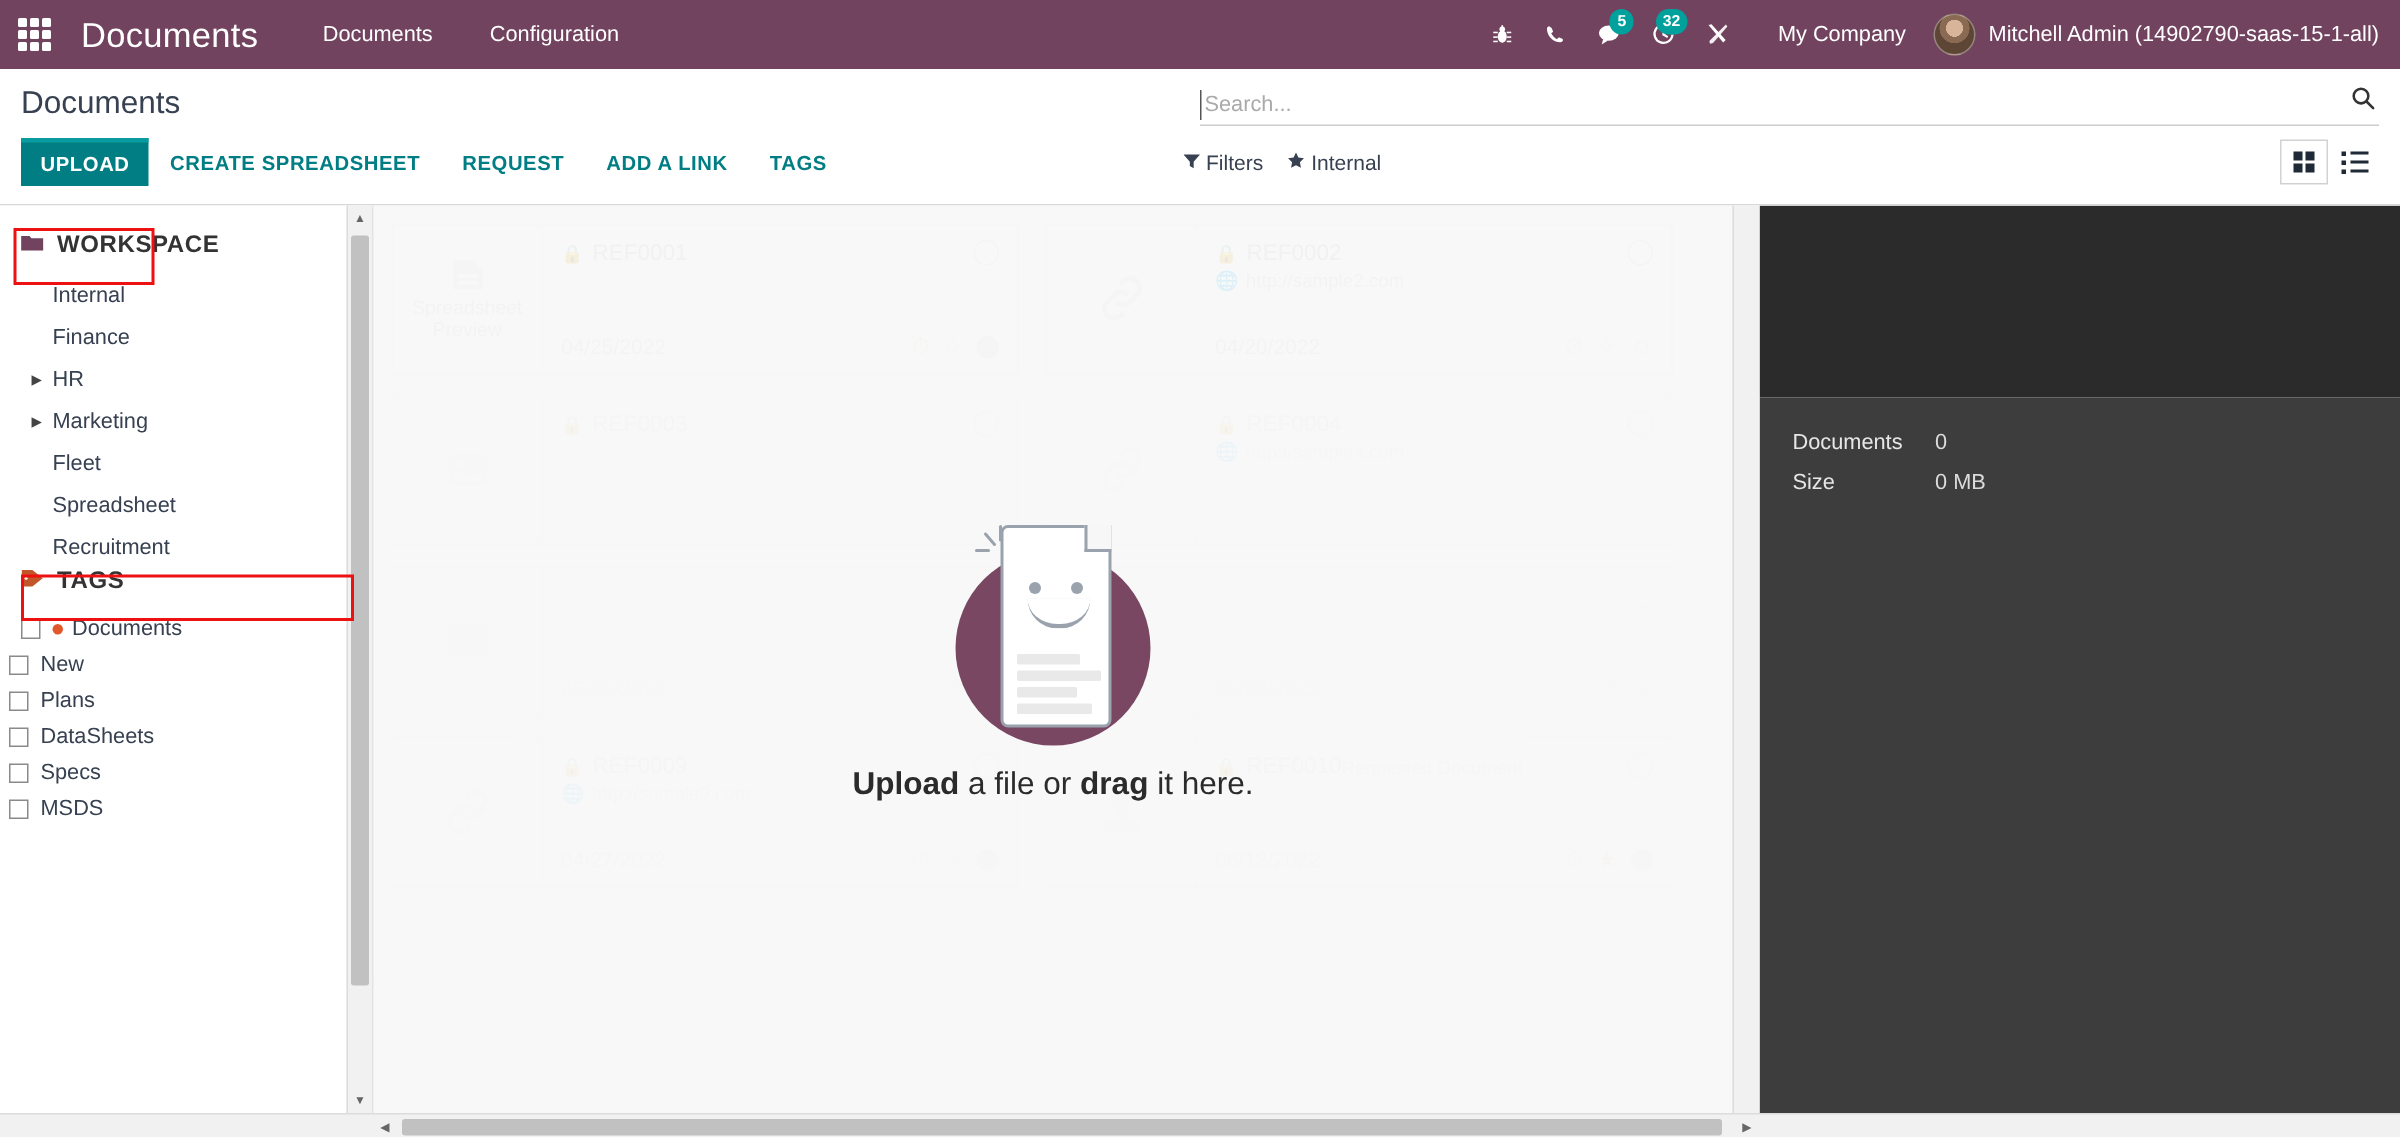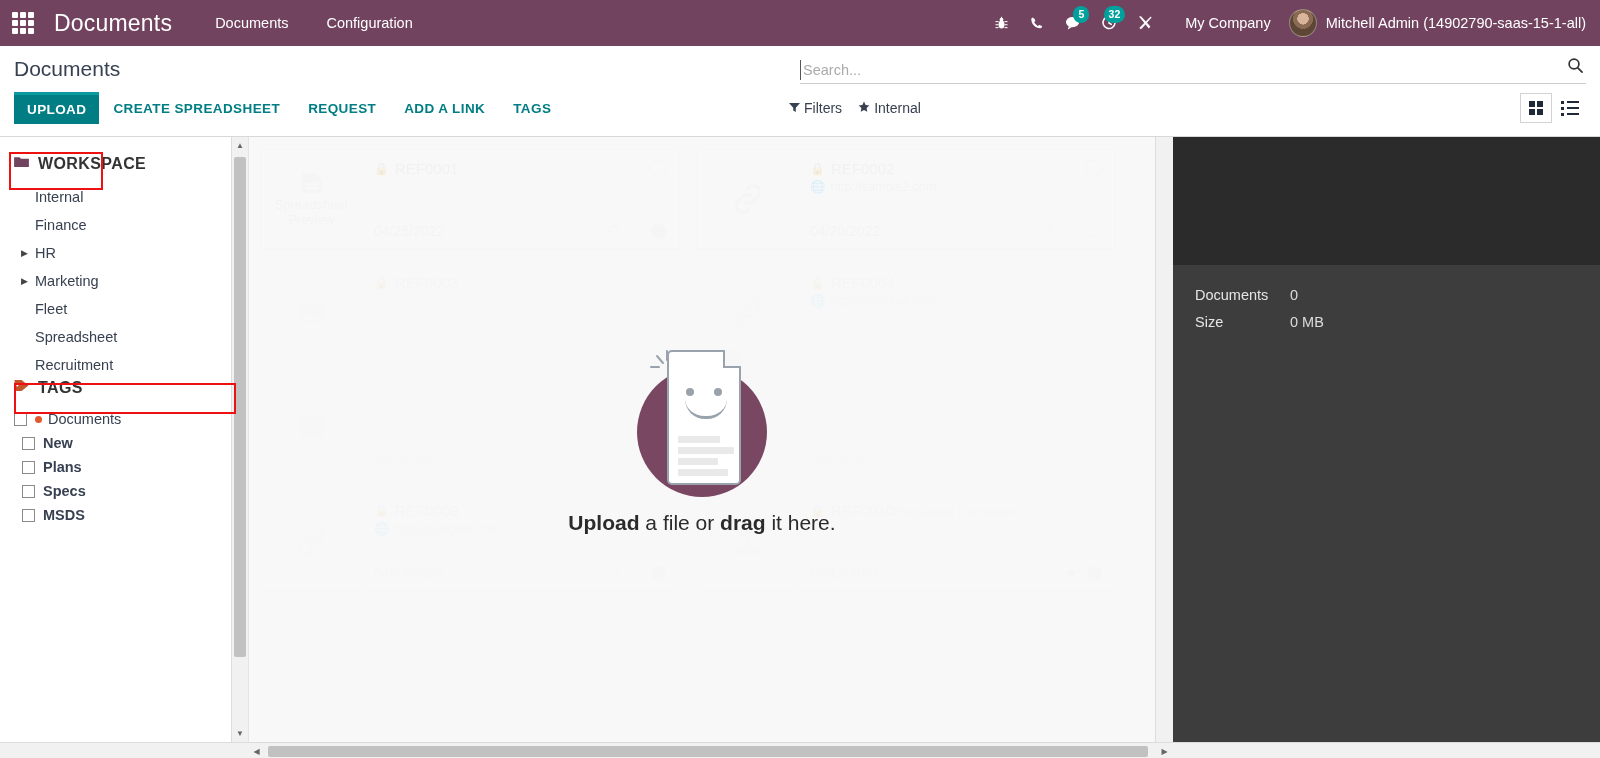--- a/index.html
+++ b/index.html
@@ -86,21 +86,21 @@
   .ws-item {
     font-size: 14.5px; color: #374151; padding: 6px 8px 6px 35px; cursor: pointer; position: relative;
   }
   .ws-item.selected { background: #d6eaf7; }
   .ws-item .caret { position: absolute; left: 21px; top: 50%; transform: translateY(-50%); font-size: 9px; color: #444; }
   #products-hl {
     position: absolute; left: 14px; top: 246px; width: 222px; height: 31px;
     border: 2px solid #ee1111; pointer-events: none; z-index: 30;
   }
   .tag-row { display: flex; align-items: center; gap: 8px; font-size: 14.5px; color: #374151; padding: 4px 0 4px 14px; cursor: pointer; }
-  .tag-row.child { padding-left: 22px; font-weight: bold; }
+  .tag-row.child { padding-left: 6px; }
   .tag-cb { width: 13px; height: 13px; border: 1px solid #8a8a8a; background: #fff; flex: none; }
   .tag-dot { width: 7px; height: 7px; border-radius: 50%; background: #e2582b; flex: none; margin-right: -2px; }
 
   
   .scrollbar { position: absolute; top: 0; width: 17px; background: #f1f1f1; border-left: 1px solid #dcdcdc; height: 100%; }
   #side-scroll { right: 0; }
   .sb-arrow { height: 17px; display: flex; align-items: center; justify-content: center; font-size: 8px; color: #666; cursor: pointer; background: #f1f1f1; }
   .sb-arrow.top { position: absolute; top: 0; left: 0; right: 0; }
   .sb-arrow.bot { position: absolute; bottom: 0; left: 0; right: 0; }
   .sb-thumb { position: absolute; left: 2px; right: 2px; background: #c1c1c1; border-radius: 2px; cursor: pointer; }
@@ -349,20 +349,24 @@
     <div class="tag-row child">
       <span class="tag-cb"></span>
       <span>New</span>
     </div>
     <div class="tag-row child">
       <span class="tag-cb"></span>
       <span>Plans</span>
     </div>
     <div class="tag-row child">
       <span class="tag-cb"></span>
+      <span>DataSheets</span>
+    </div>
+    <div class="tag-row child">
+      <span class="tag-cb"></span>
       <span>Specs</span>
     </div>
     <div class="tag-row child">
       <span class="tag-cb"></span>
       <span>MSDS</span>
     </div>
 
     <div id="products-hl"></div>
 
     <div class="scrollbar" id="side-scroll">

